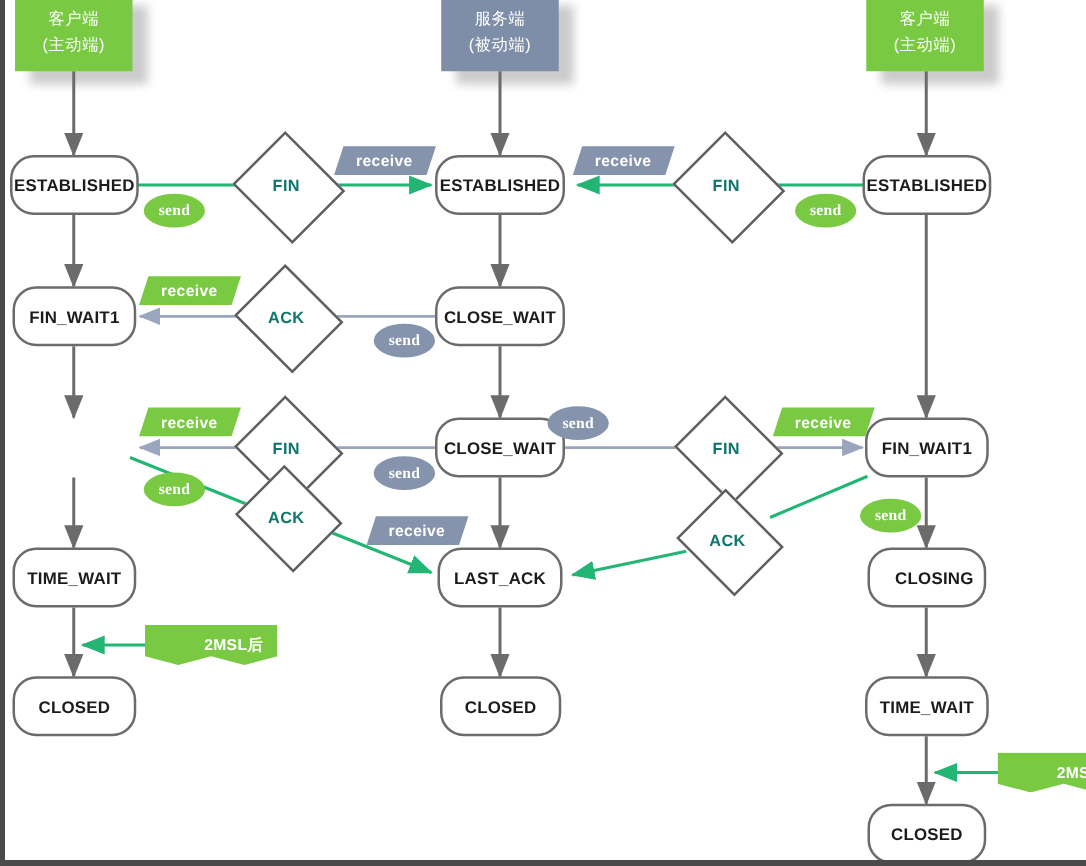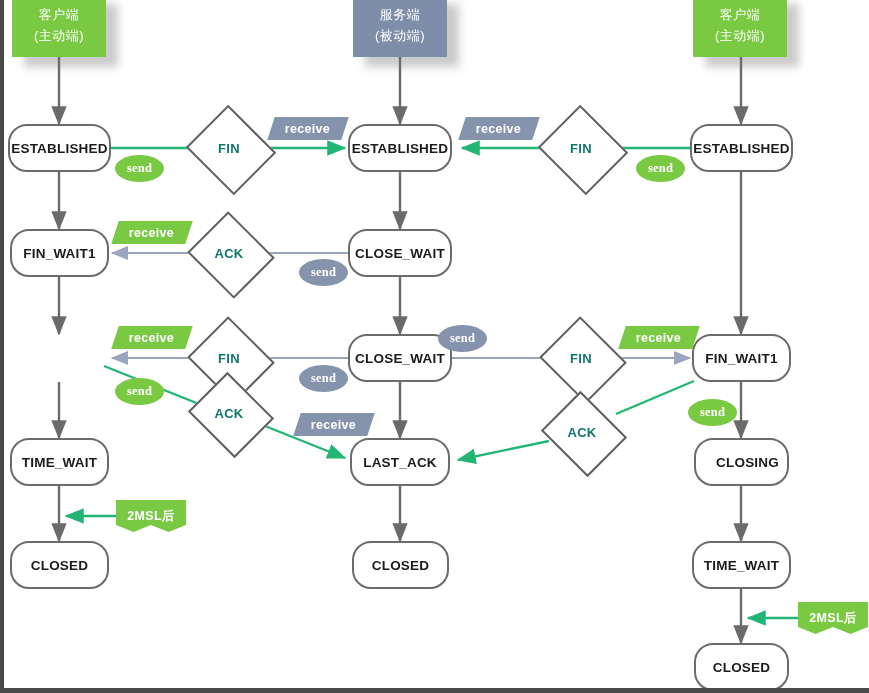--- a/index.html
+++ b/index.html
@@ -36,21 +36,21 @@
 
   .para{position:absolute;display:flex;align-items:center;justify-content:center;
         color:#ffffff;font-size:12.5px;font-weight:bold;letter-spacing:.3px;
         transform:skewX(-18deg);}
   .para.green{background:#7ac943;}
   .para.blue{background:#8594ac;}
   .para span{transform:skewX(18deg);}
 
   .banner{position:absolute;background:#7ac943;color:#ffffff;font-size:12.5px;
           font-weight:bold;display:flex;align-items:center;justify-content:center;
-          letter-spacing:.3px;}
+          letter-spacing:.3px;padding-left:36px;}
 </style>
 </head>
 <body>
 
 <div id="canvas">
 
   <svg id="svglayer" viewBox="0 0 869 693" xmlns="http://www.w3.org/2000/svg">
     <defs>
       <marker id="ag" markerWidth="9" markerHeight="9" refX="7.4" refY="3.2" orient="auto" markerUnits="strokeWidth">
         <path d="M0,0 L8,3.2 L0,6.4 z" fill="#22b573"></path>

